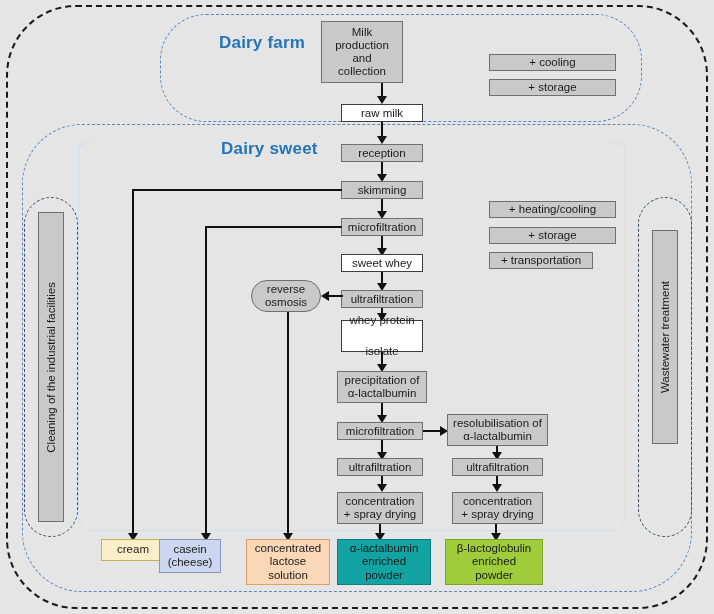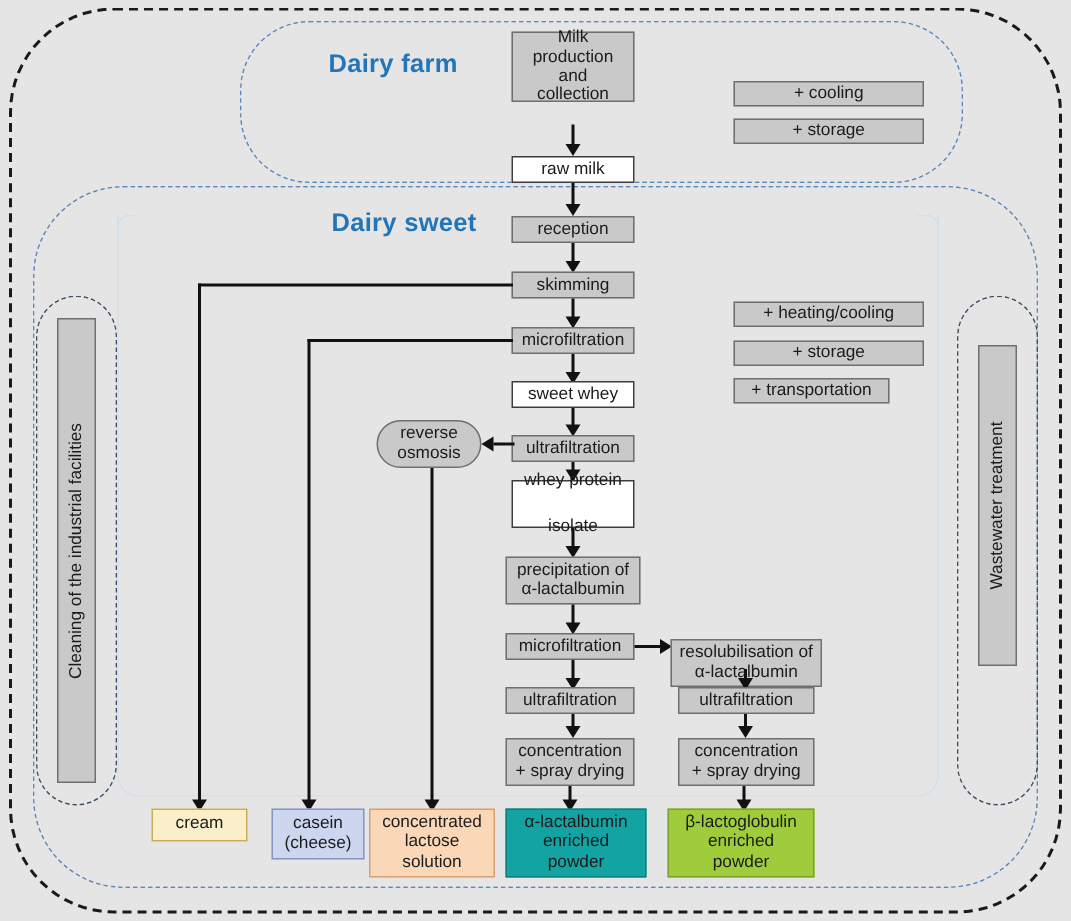--- a/index.html
+++ b/index.html
@@ -69,21 +69,21 @@
   <div class="section-title" id="title-farm">Dairy farm</div>
   <div class="section-title" id="title-plant">Dairy sweet</div>
 
   <div class="vlabel" id="clean-label">
     <span>Cleaning of the industrial facilities</span>
   </div>
   <div class="vlabel" id="waste-label">
     <span>Wastewater treatment</span>
   </div>
 
-  <div class="node grey" style="left:341px;top:21px;width:82px;height:47px;flex-direction:column;">
+  <div class="node grey" style="left:321px;top:21px;width:82px;height:62px;flex-direction:column;">
     <div>Milk</div>
     <div>production</div>
     <div>and</div>
     <div>collection</div>
   </div>
   <div class="ln vln" style="left:381px;top:83px;height:16px;"></div>
   <div class="arrowdown" style="left:377px;top:96px;"></div>
 
   <div class="node white" style="left:341px;top:104px;width:82px;height:18px;">
     <span>raw milk</span>
@@ -175,21 +175,21 @@
   <div class="node aux" style="left:461px;top:227px;width:127px;height:17px;">
     <span>+ storage</span>
   </div>
   <div class="node aux" style="left:461px;top:252px;width:104px;height:17px;text-align:center;">
     <span>+ transportation</span>
   </div>
 
   <div class="ln hln" style="left:423px;top:430px;width:18px;"></div>
   <div class="arrowright" style="left:440px;top:426px;"></div>
 
-  <div class="node grey" style="left:447px;top:426px;width:101px;height:32px;flex-direction:column;text-align:right;">
+  <div class="node grey" style="left:447px;top:414px;width:101px;height:32px;flex-direction:column;text-align:right;">
     <div>resolubilisation of</div>
     <div>α-lactalbumin</div>
   </div>
   <div class="ln vln" style="left:496px;top:446px;height:12px;"></div>
   <div class="arrowdown" style="left:492px;top:452px;"></div>
 
   <div class="node grey" style="left:452px;top:458px;width:91px;height:18px;">
     <span>ultrafiltration</span>
   </div>
   <div class="ln vln" style="left:496px;top:476px;height:14px;"></div>
@@ -210,21 +210,21 @@
   <div class="ln vln" style="left:205px;top:226px;height:313px;"></div>
   <div class="arrowdown" style="left:201px;top:533px;"></div>
 
   <div class="ln vln" style="left:287px;top:312px;height:227px;"></div>
   <div class="arrowdown" style="left:283px;top:533px;"></div>
 
   <div class="prod" style="left:101px;top:539px;width:64px;height:22px;background:#fbefc9;border-color:#c8ad57;">
     <span>cream</span>
   </div>
 
-  <div class="prod" style="left:181px;top:539px;width:62px;height:34px;background:#ccd7ef;border-color:#8697bf;flex-direction:column;">
+  <div class="prod" style="left:159px;top:539px;width:62px;height:34px;background:#ccd7ef;border-color:#8697bf;flex-direction:column;">
     <div>casein</div>
     <div>(cheese)</div>
   </div>
 
   <div class="prod" style="left:246px;top:539px;width:84px;height:46px;background:#fad7b6;border-color:#d8a070;flex-direction:column;">
     <div>concentrated</div>
     <div>lactose</div>
     <div>solution</div>
   </div>
 

